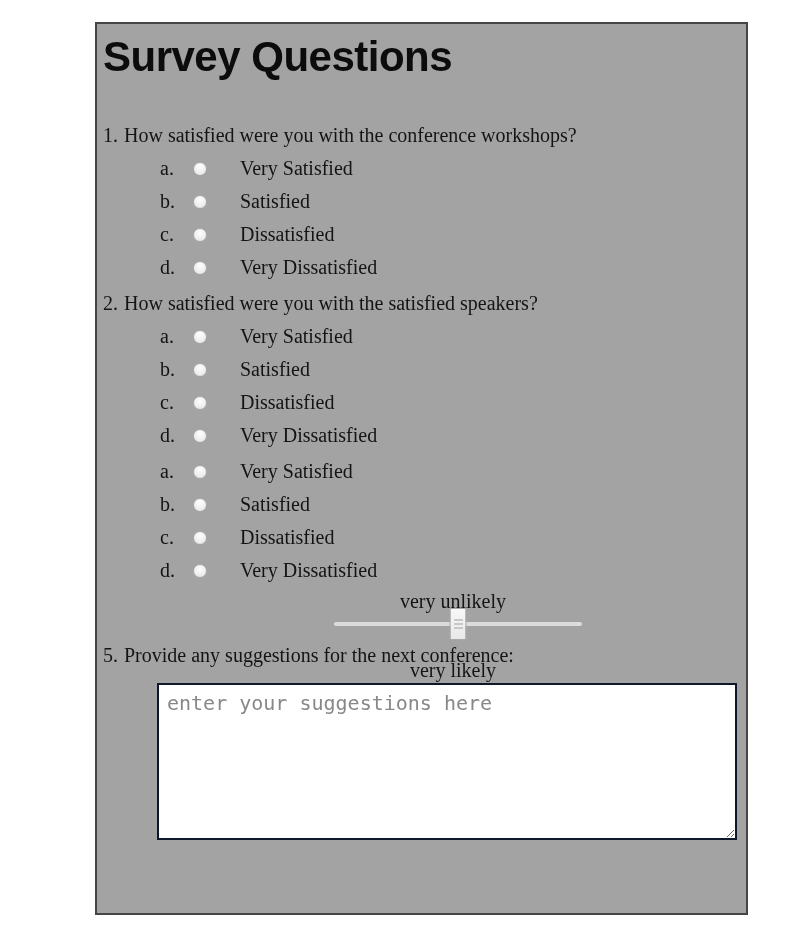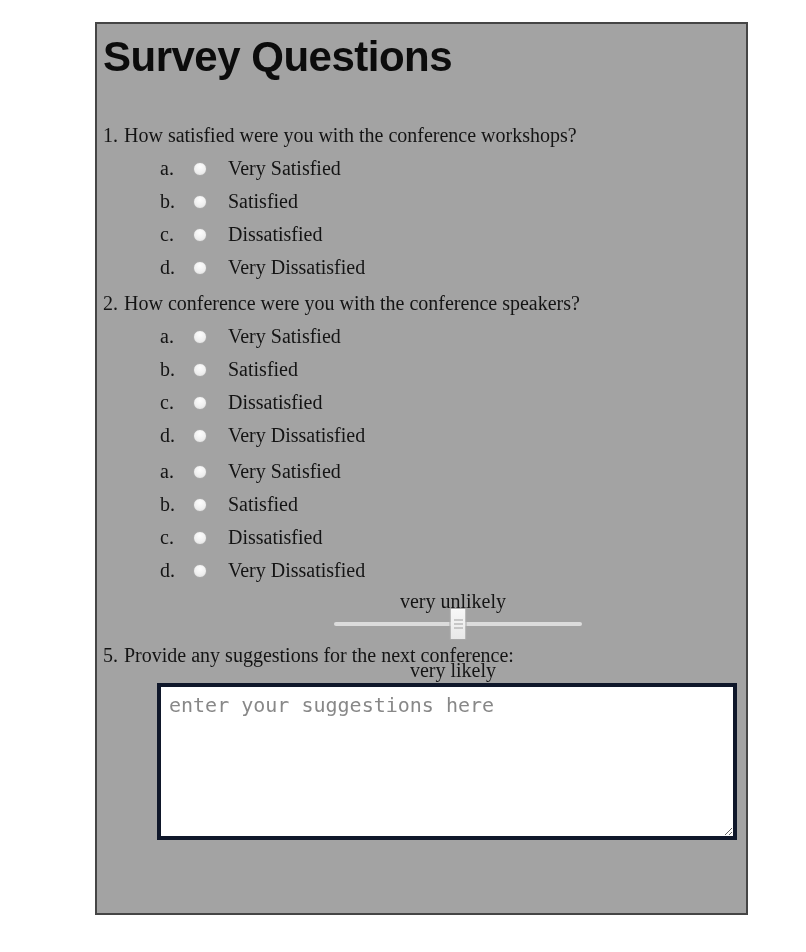--- a/index.html
+++ b/index.html
@@ -26,21 +26,21 @@
   .q-num { margin-right:6px; }
 
   .options { list-style:none; margin:0; padding:0 0 0 57px; }
   .option-row { display:flex; align-items:center; height:33px; }
   .opt-letter { width:33px; }
   .radio {
     width:14px; height:14px; box-sizing:border-box; border-radius:50%;
     border:1px solid #a9a9a9; flex:0 0 auto;
     background: radial-gradient(circle at 50% 30%, #fdfdfd 0%, #f0f0f0 55%, #dedede 100%);
   }
-  .opt-label { margin-left:21px; }
+  .opt-label { margin-left:33px; }
 
   .slider-row { display:flex; align-items:center; height:46px; margin-left:65px;flex-direction:column; }
   .slider { position:relative; width:248px; height:46px; margin:0 17px 0 27px; flex:0 0 auto; }
   .slider-track {
     position:absolute; left:0; right:0; top:9px; height:4px;
     background:#dcdcdc; border-radius:2px;
   }
   .slider-thumb {
     position:absolute; left:50%; top:-5px; transform:translateX(-50%);
     width:17px; height:32px; box-sizing:border-box;
@@ -50,21 +50,21 @@
   .thumb-grip {
     position:absolute; left:50%; top:50%; transform:translate(-50%,-50%);
     width:9px; height:7px;
     border-top:1px solid #9f9f9f; border-bottom:1px solid #9f9f9f;
     background:linear-gradient(#9f9f9f,#9f9f9f) center / 100% 1px no-repeat;
   }
 
   .textarea-wrap { margin:11px 0 0 54px; }
   .suggestions {
     display:block; width:580px; height:157px; box-sizing:border-box;
-    border:4px solid #0f172a; padding:5px 8px; background:#ffffff;
+    border:2px solid #0f172a; padding:5px 8px; background:#ffffff;
     font-family:"DejaVu Sans Mono", monospace; font-size:20px; line-height:26px;
     color:#333333; resize:both; outline:none;
   }
   .suggestions::placeholder { color:#888888; opacity:1; }
 </style>
 </head>
 <body>
 
 <div class="page">
   <div class="frame">
@@ -97,21 +97,21 @@
             <li class="option-row">
               <span class="opt-letter">d.</span>
               <span class="radio" role="radio" aria-checked="false"></span>
               <span class="opt-label">Very Dissatisfied</span>
             </li>
           </ol>
         </li>
 
         <li class="question">
           <div class="q-line">
-            <span class="q-num">2.</span><span>How conference were you with the conference speakers?</span>
+            <span class="q-num">2.</span><span>How satisfied were you with the satisfied speakers?</span>
           </div>
           <ol class="options">
             <li class="option-row">
               <span class="opt-letter">a.</span>
               <span class="radio" role="radio" aria-checked="false"></span>
               <span class="opt-label">Very Satisfied</span>
             </li>
             <li class="option-row">
               <span class="opt-letter">b.</span>
               <span class="radio" role="radio" aria-checked="false"></span>

